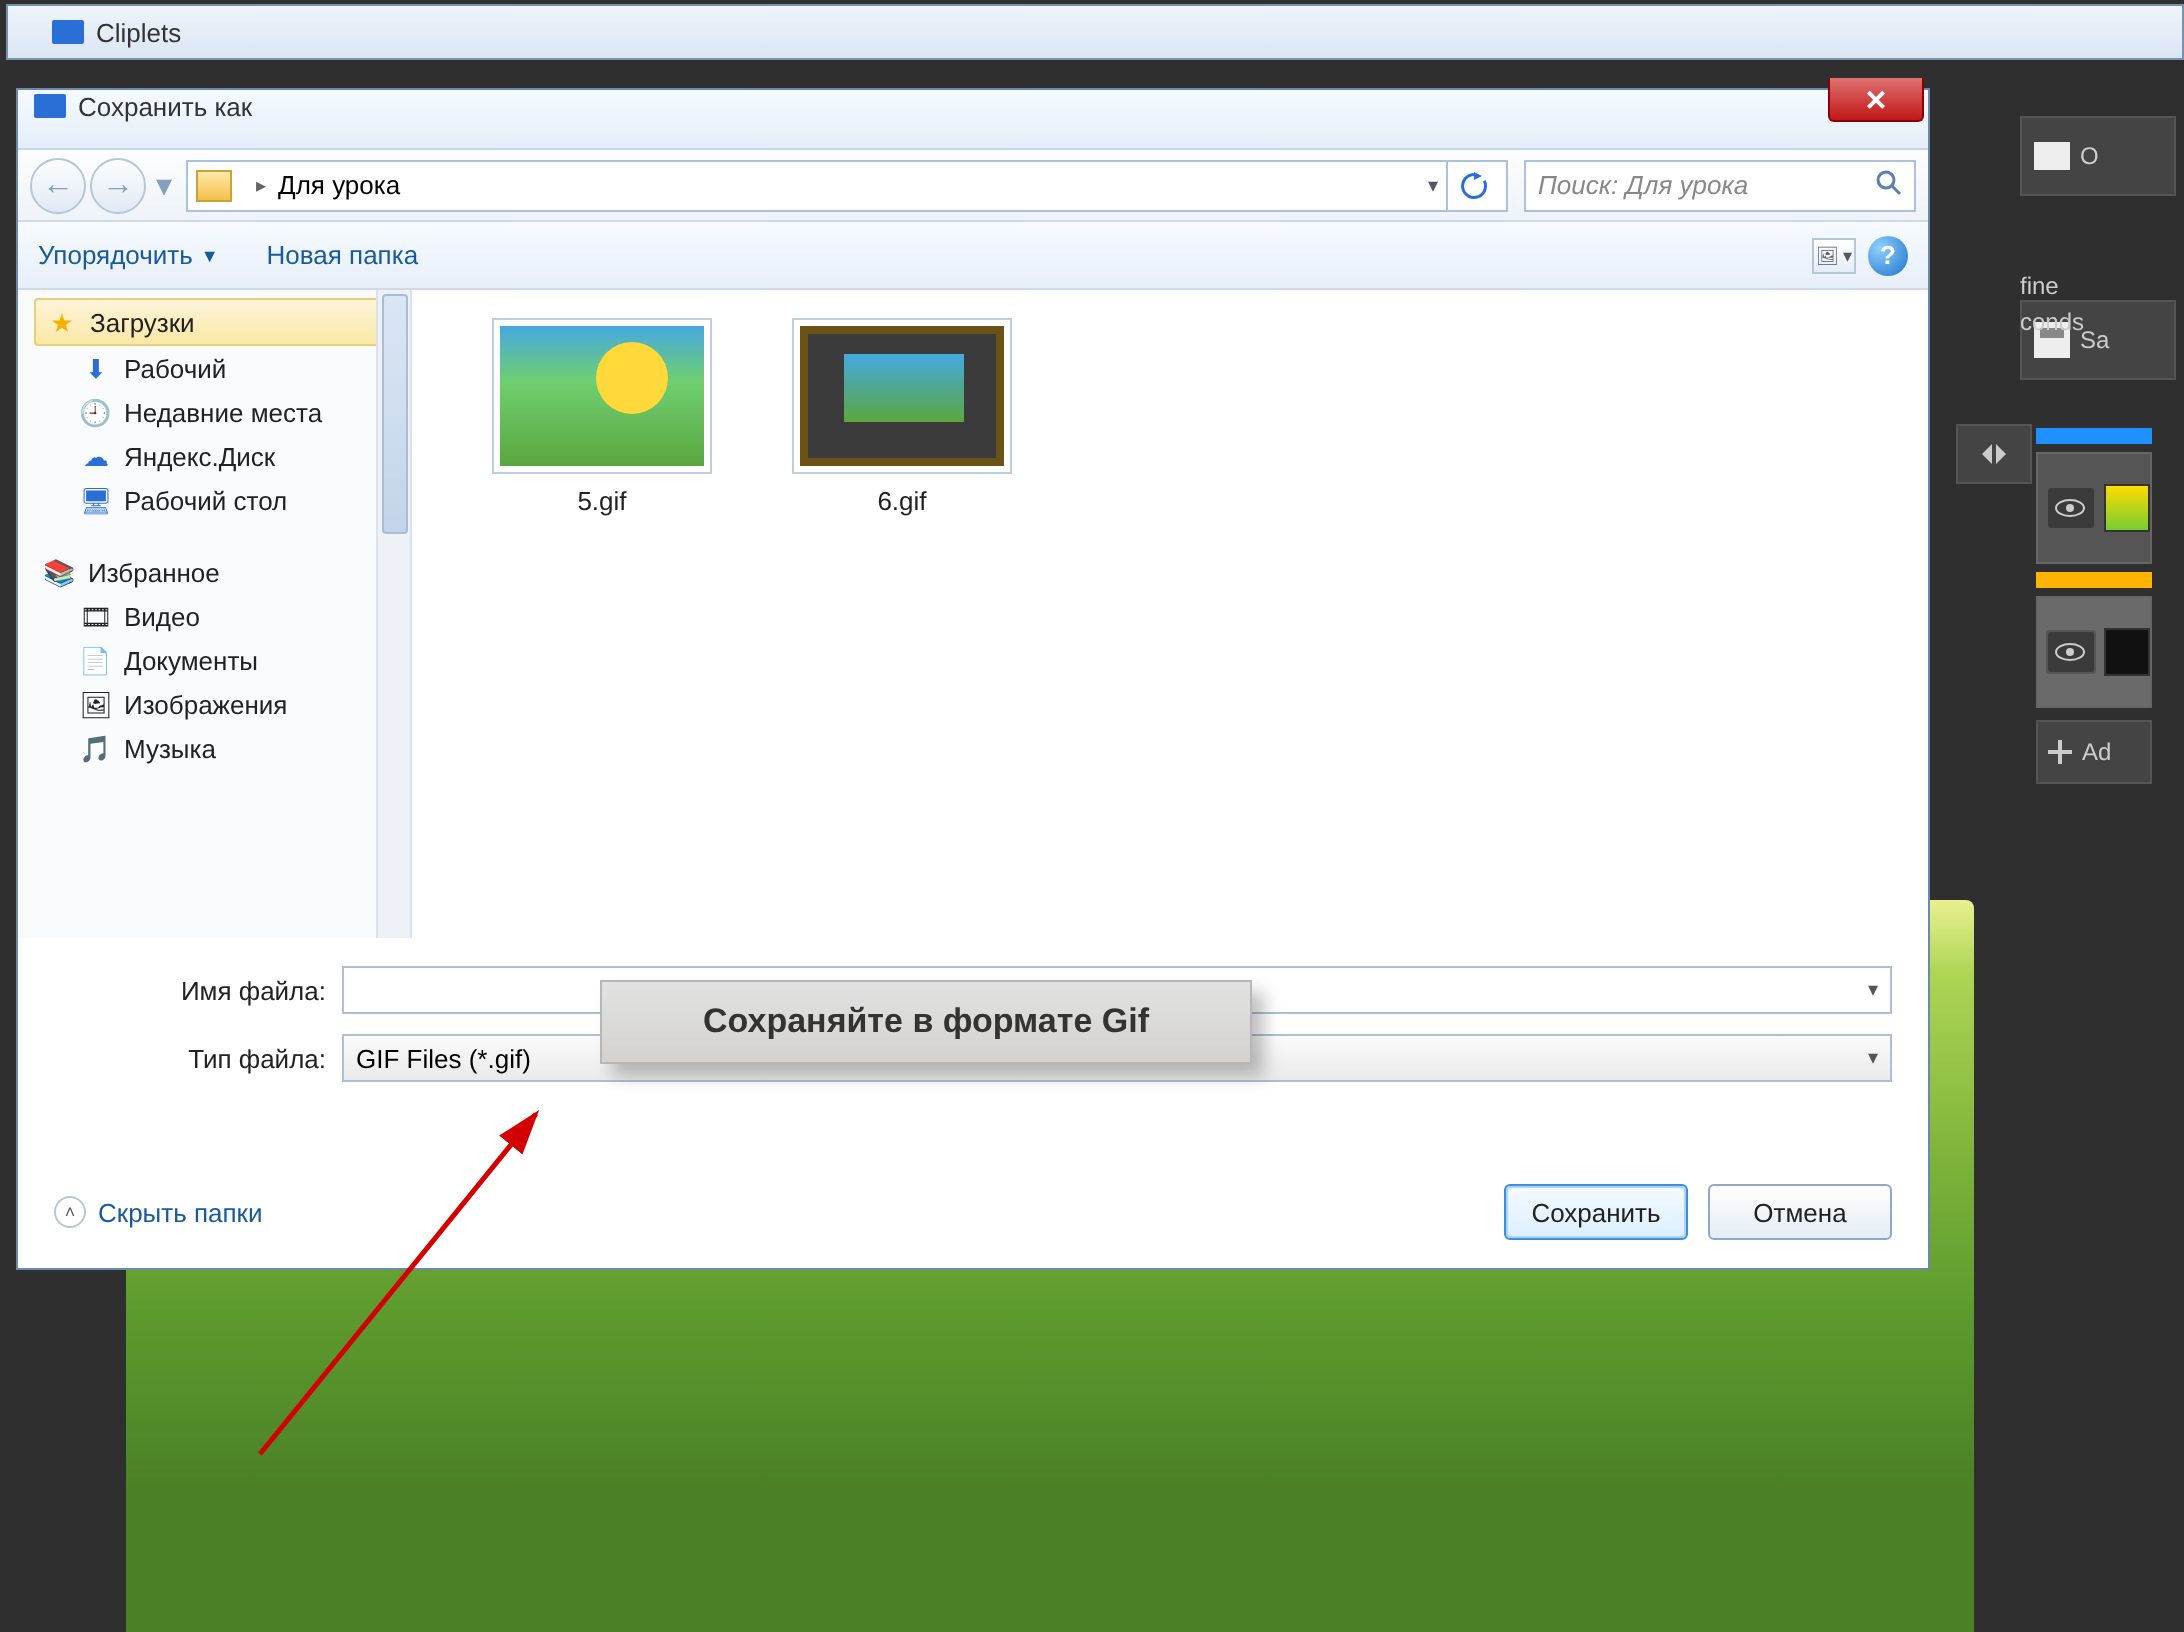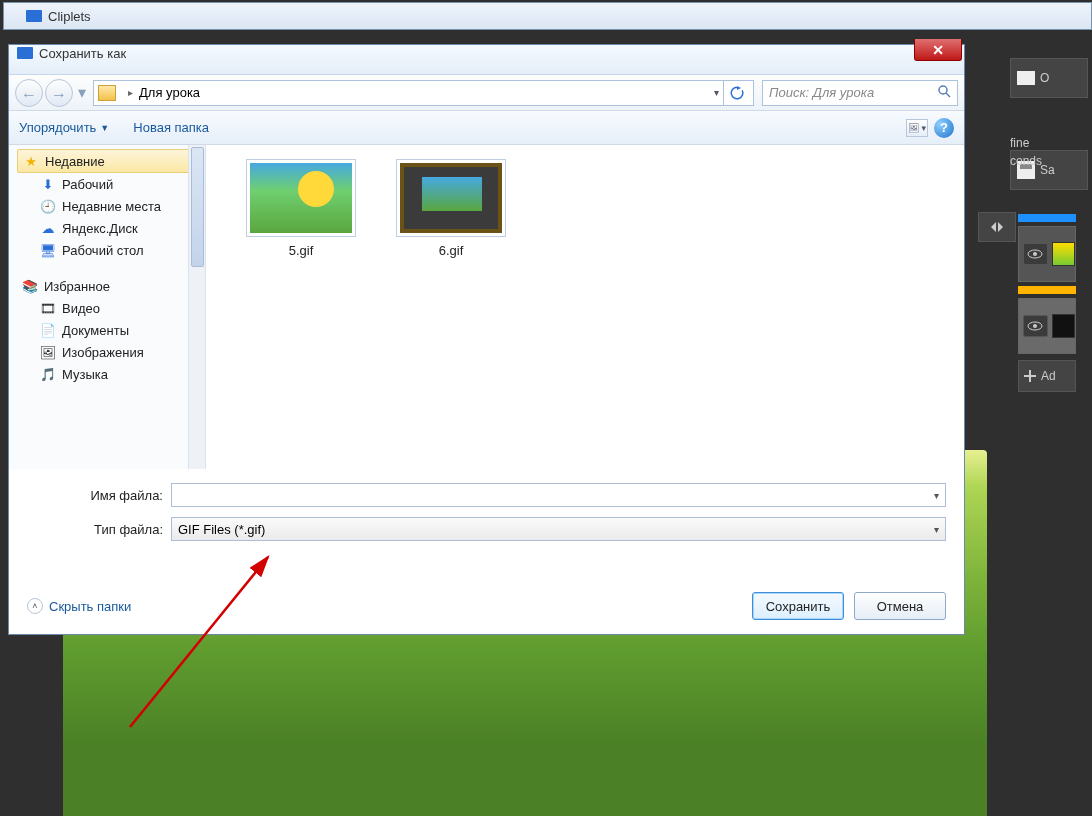--- a/index.html
+++ b/index.html
@@ -220,21 +220,21 @@
       <div class="help">
           <span>?</span>
         </div>
     </div>
 
     <div class="body-split">
       <div class="tree">
         <ul>
           <li class="group sel">
               <span class="ico star">★</span>
-              <span>Недавние</span>
+              <span>Загрузки</span>
             </li>
           <li class="sub">
               <span class="ico dl">⬇</span>
               <span>Рабочий</span>
             </li>
           <li class="sub">
               <span class="ico globe">🕘</span>
               <span>Недавние места</span>
             </li>
           <li class="sub">
@@ -317,20 +317,23 @@
       <div class="spacer"></div>
       <div class="btn primary">
           <span>Сохранить</span>
         </div>
       <div class="btn">
           <span>Отмена</span>
         </div>
     </div>
   </div>
 
+  <div class="callout">
+    <span>Сохраняйте в формате Gif</span>
+  </div>
   <svg class="arrow-svg">
     <defs>
         <marker id="ah" markerWidth="10" markerHeight="10" refX="8" refY="3" orient="auto">
           <path d="M0,0 L0,6 L9,3 z" fill="#d30000"></path>
         </marker>
       </defs>
     <line x1="10" y1="175" x2="148" y2="5" stroke="#d30000" stroke-width="2.5" marker-end="url(#ah)"></line>
   </svg>
 </div>
 

